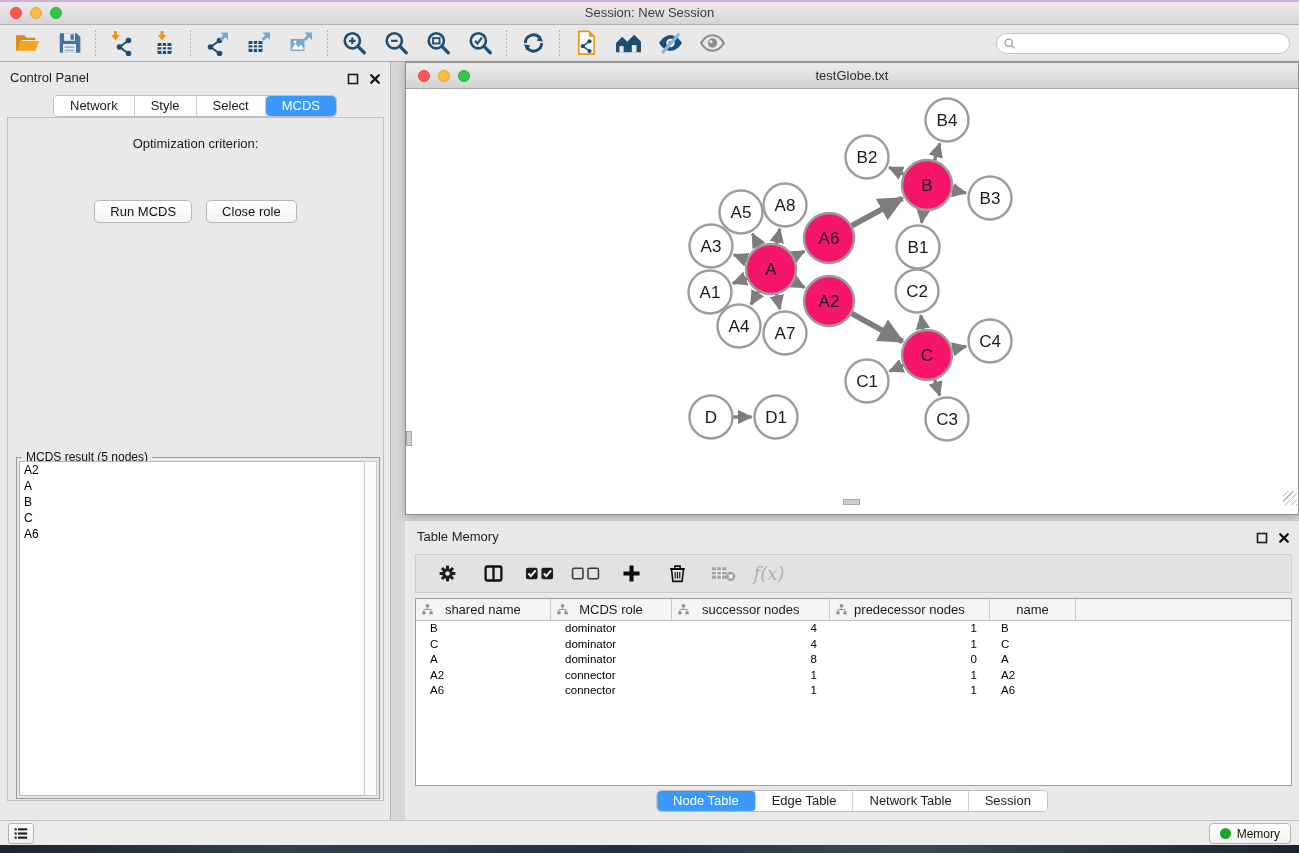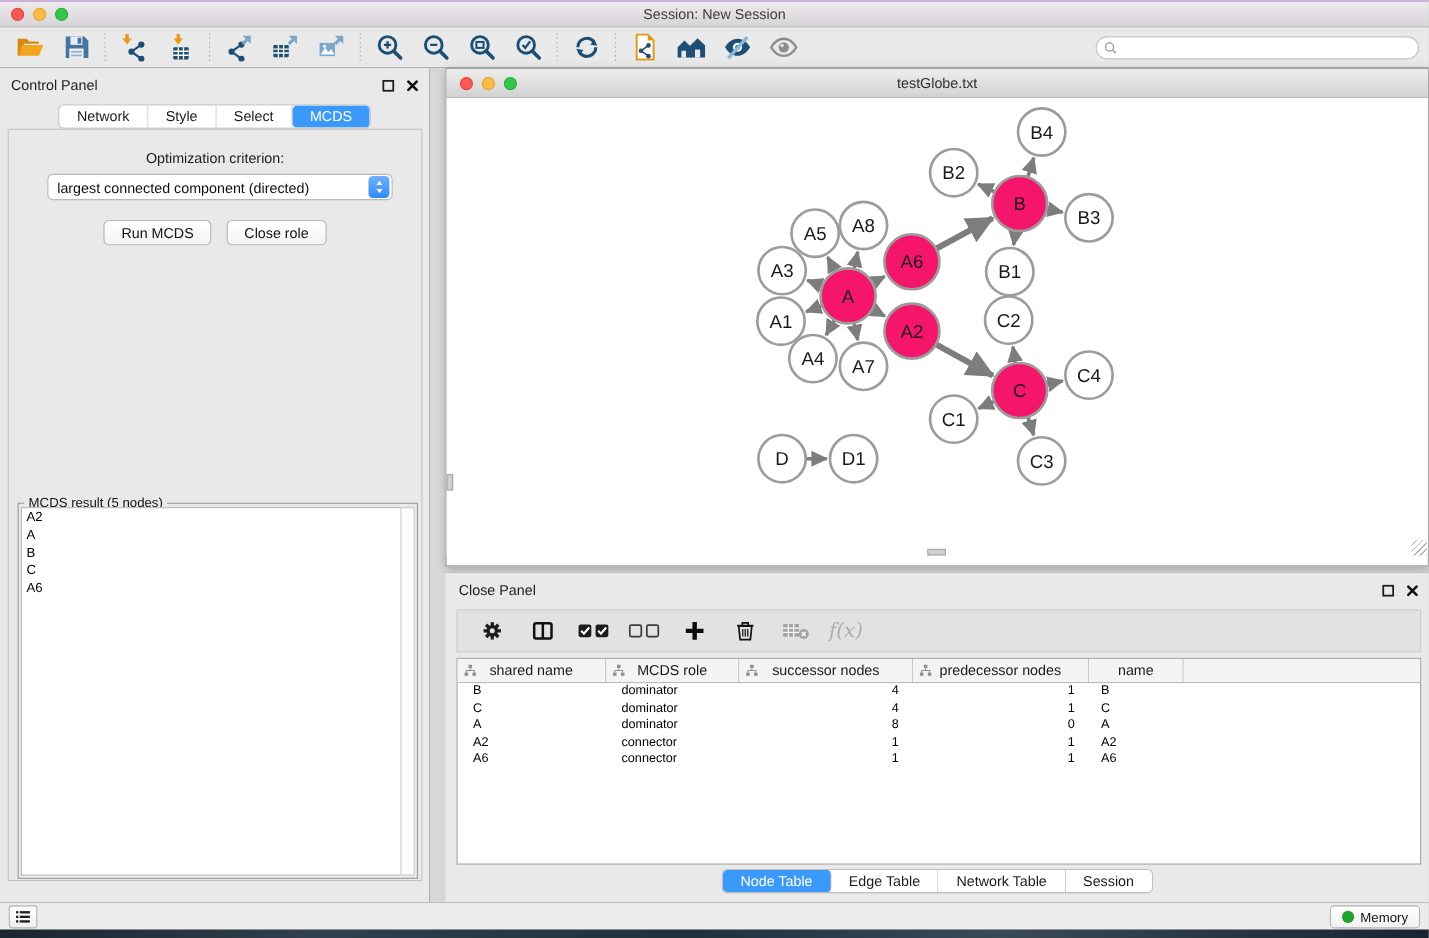--- a/index.html
+++ b/index.html
@@ -354,29 +354,20 @@
         </span>
       </div>
       <div class="seg-tabs" id="cp-tabs">
           <button class="seg-tab">Network</button>
           <button class="seg-tab">Style</button>
           <button class="seg-tab">Select</button>
           <button class="seg-tab active">MCDS</button>
         </div>
       <div class="cp-content">
         <div class="opt-label">Optimization criterion:</div>
-        <div class="dropdown">
-          <span class="dd-value">largest connected component (directed)</span>
-          <span class="stepper">
-              <svg viewBox="0 0 12 20">
-                <path d="M6 3l3.4 4.6H2.6z" fill="#fff"></path>
-                <path d="M6 17l-3.4-4.6h6.8z" fill="#fff"></path>
-              </svg>
-            </span>
-        </div>
         <div class="btn-row">
           <button class="mac-btn">Run MCDS</button>
           <button class="mac-btn">Close role</button>
         </div>
         <div class="result-box">
           <span class="result-legend">MCDS result (5 nodes)</span>
           <div class="result-list" id="mcds-list">
               <div class="result-item">A2</div>
               <div class="result-item">A</div>
               <div class="result-item">B</div>
@@ -467,21 +458,21 @@
             <text x="370" y="334" text-anchor="middle" font-family="Liberation Sans, sans-serif" font-size="17" fill="#1a1a1a">D1</text>
           </svg>
         <div class="nw-vthumb"></div>
         <div class="nw-hthumb"></div>
         <div class="nw-grip"></div>
       </div>
     </div>
 
     <div class="table-panel">
       <div class="cp-header">
-        <span class="panel-title" style="left:12px">Close Panel</span>
+        <span class="panel-title" style="left:12px">Table Memory</span>
         <span class="panel-icons">
           <span class="pi"><svg viewBox="0 0 12 12">
                 <rect x="1.5" y="1.5" width="9" height="9" fill="none" stroke="#1c1c1c" stroke-width="1.6"></rect>
               </svg></span>
           <span class="pi"><svg viewBox="0 0 12 12">
                 <path d="M2.2 2.2l7.6 7.6M9.8 2.2L2.2 9.8" stroke="#111" stroke-width="2.3" stroke-linecap="round"></path>
               </svg></span>
         </span>
       </div>
       <div class="tp-toolbar" id="tp-toolbar">

